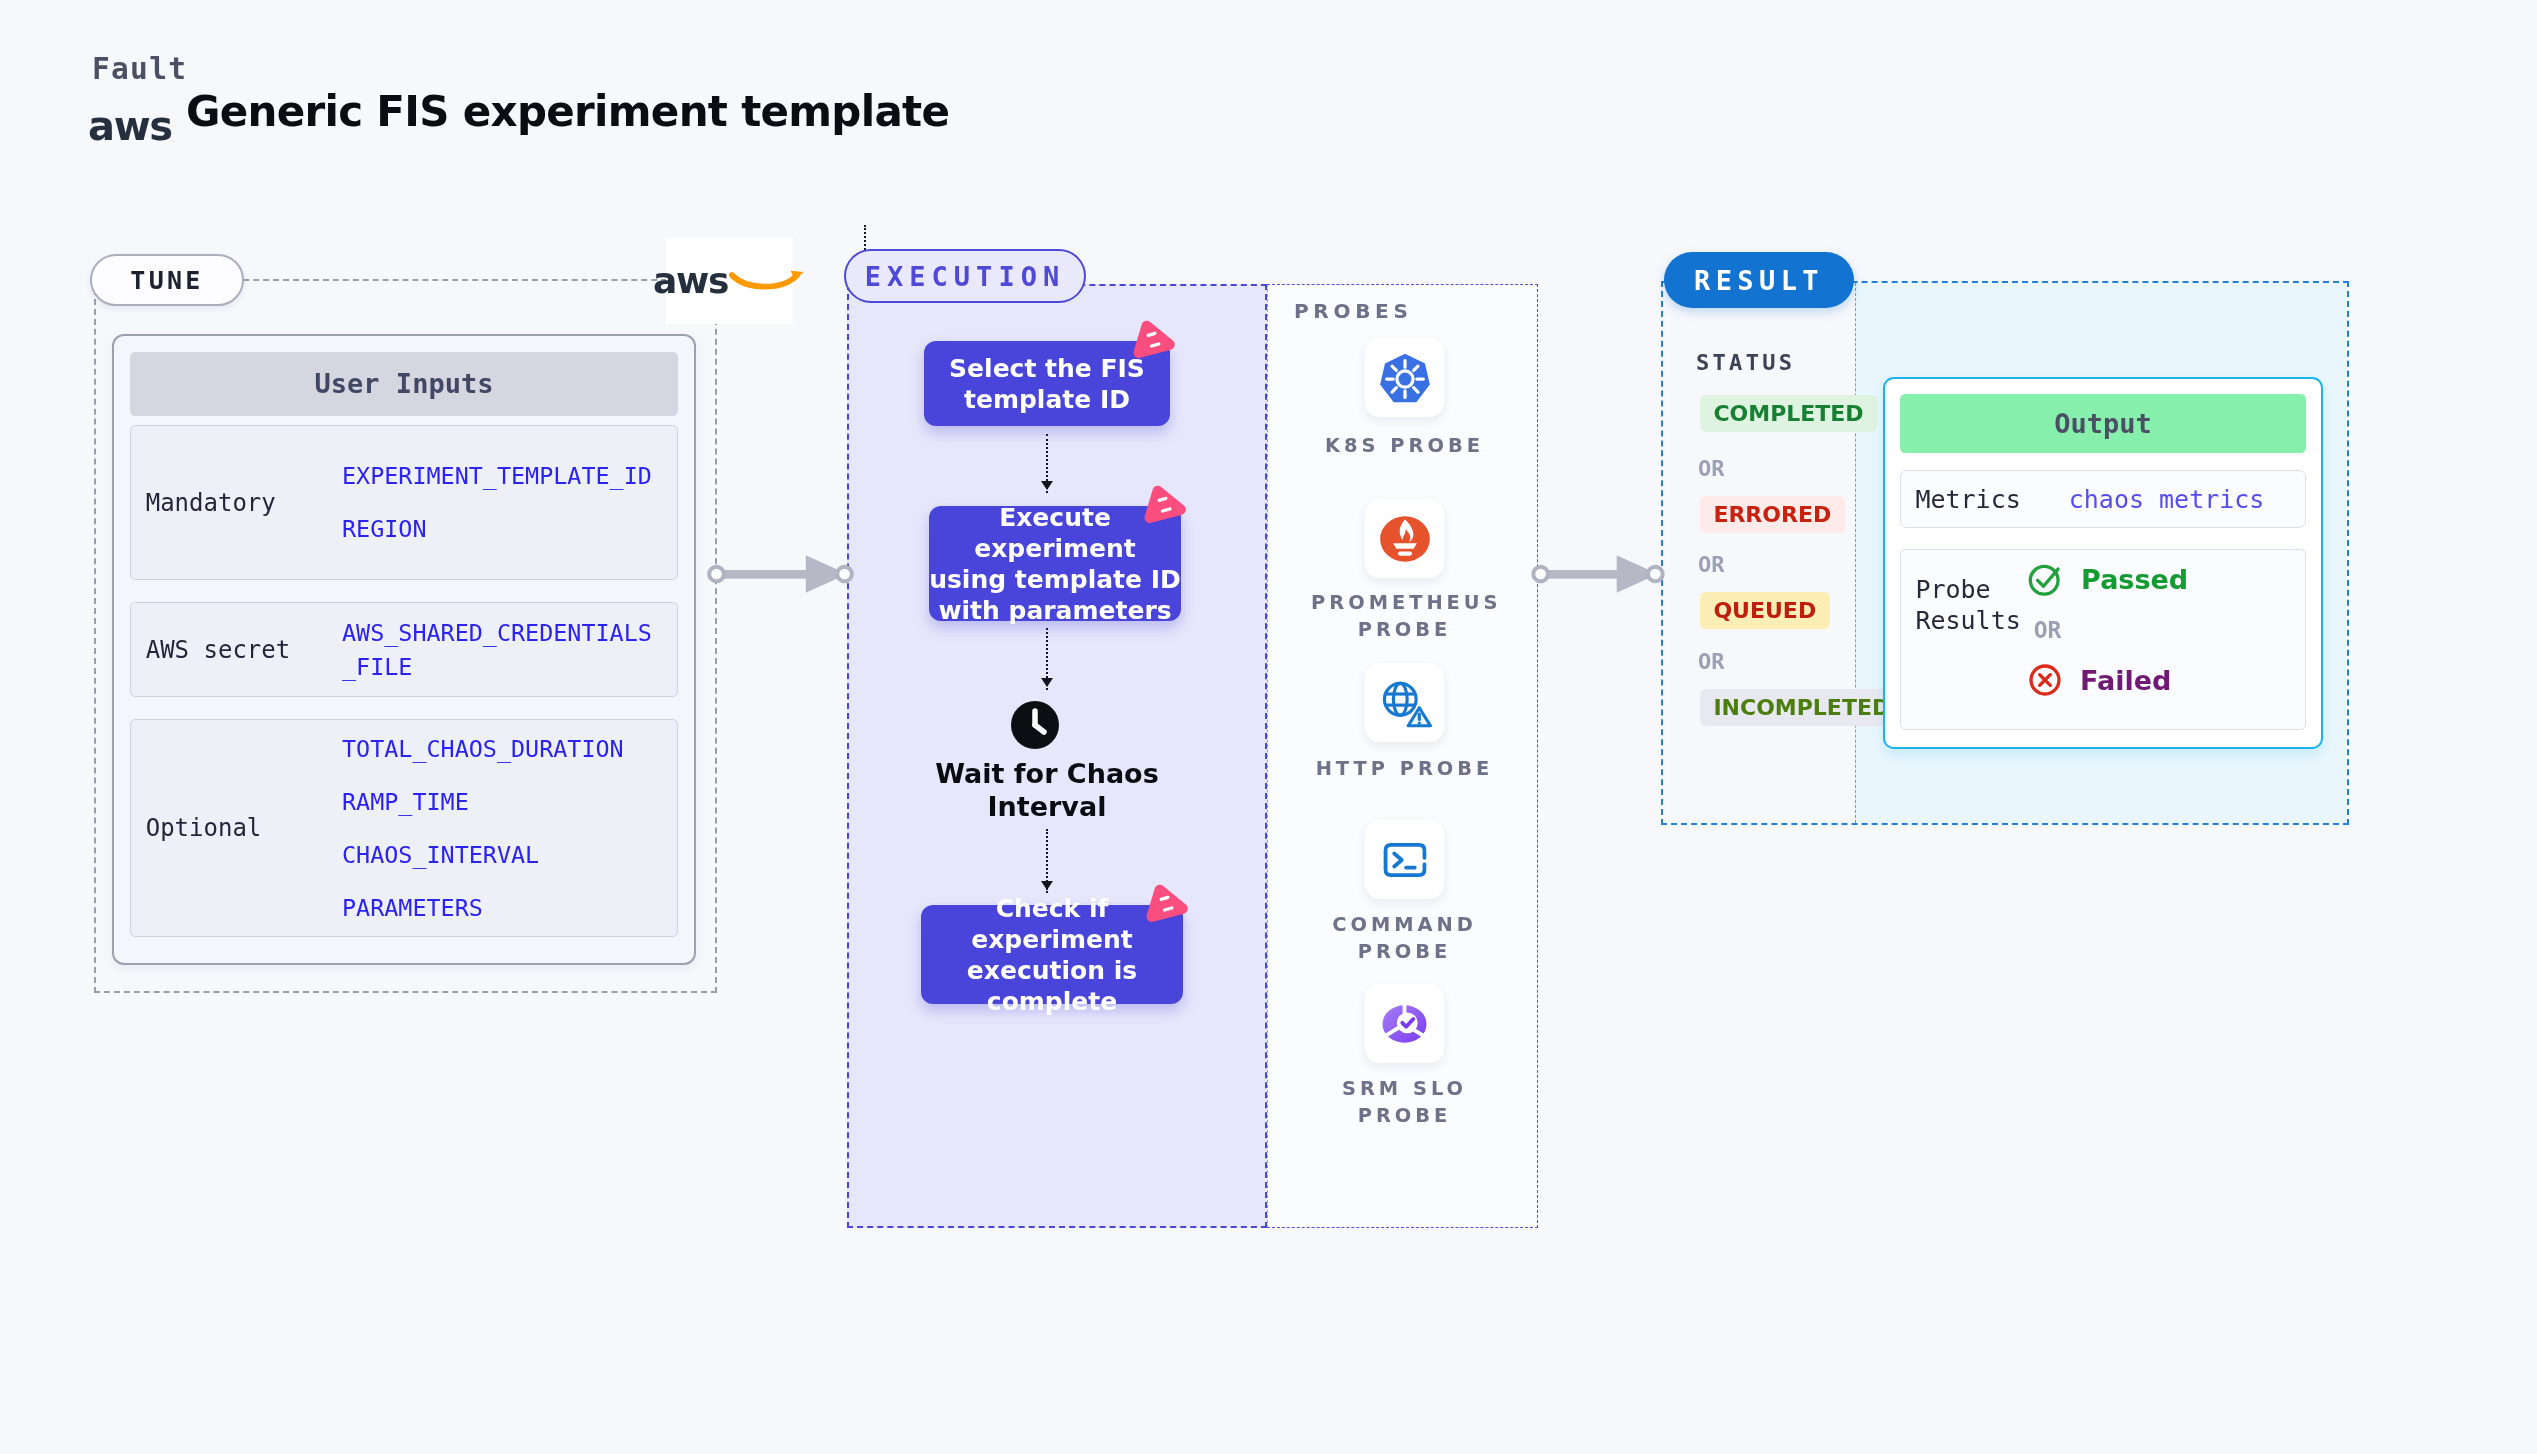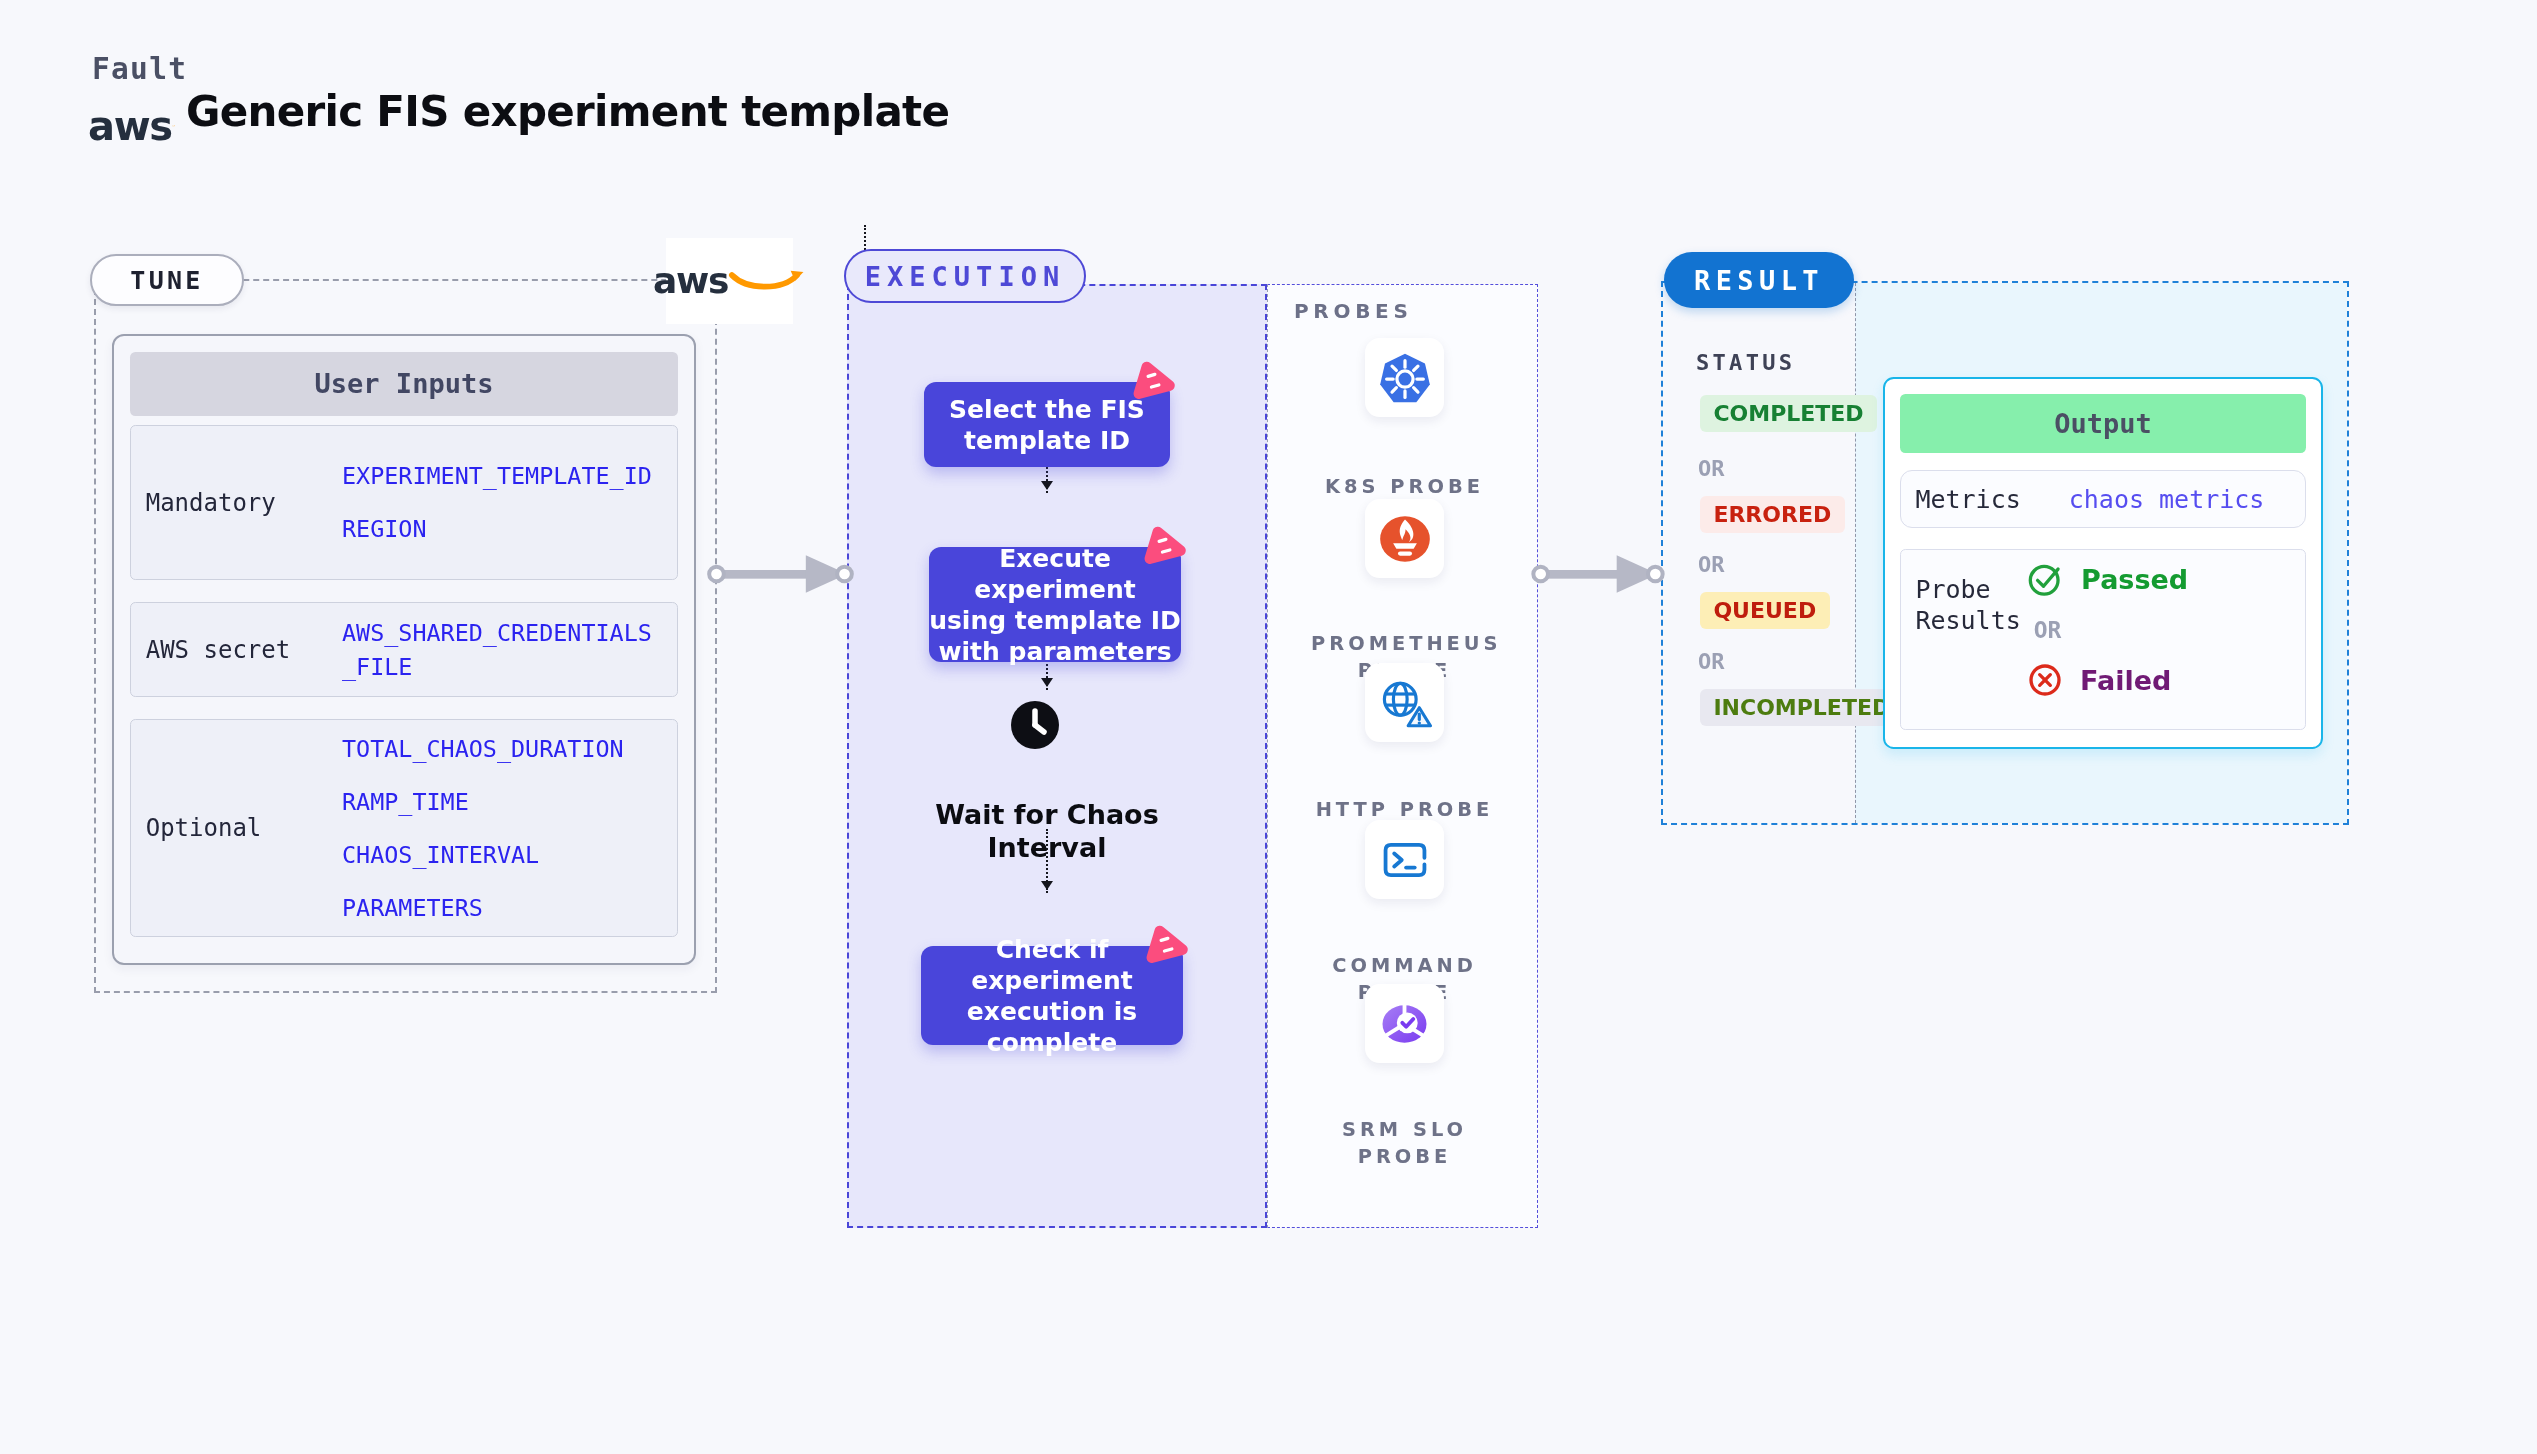--- a/index.html
+++ b/index.html
@@ -1,20 +1,20 @@
 <!DOCTYPE html>
 <html style="font-size:10.7px"><head>
 <meta charset="utf-8">
 <style>
   * { margin:0; padding:0; box-sizing:border-box; }
   html,body { width:2538px; height:1455px; }
   body { background:#f7f8fc; font-family:"DejaVu Sans","Liberation Sans",sans-serif; overflow:hidden; }
   #canvas { position:relative; width:2538px; height:1455px; }
   .mono { font-family:"DejaVu Sans Mono","Liberation Mono",monospace; }
-  .pre { white-space:pre-line;margin-top:41px; }
+  .pre { white-space:pre-line; }
   .abs { position:absolute; }
 
   
   .brand { left:92px; top:52px; font-size:29.5px; font-weight:600; color:#4b5065; letter-spacing:1.3px; }
   .page-title { left:186px; top:87px; font-size:42px; font-weight:800; color:#0c0d12; letter-spacing:-0.7px; }
   .awslogo { display:flex; flex-direction:row; align-items:center; }
   .awslogo .awstext { font-weight:700; color:#252f3e; letter-spacing:-1.3px; line-height:1; }
   .awslogo-header { left:88px; top:106px; width:87px; }
   .awslogo-header .awstext { font-size:40px; }
   .aws-patch { left:666px; top:238px; width:127px; height:86px; background:#ffffff; display:flex; align-items:center; justify-content:center; z-index:4; }
@@ -69,21 +69,21 @@
   .badge { position:absolute; left:37px; display:inline-block; padding:6px 13.4px; border-radius:6px; font-size:22px; font-weight:800; }
   .badge-completed { top:112px; background:#def3e0; color:#178033; }
   .badge-errored { top:213px; background:#fcebe9; color:#c8210f; }
   .badge-queued { top:309px; background:#fdeeb6; color:#bf1d0d; }
   .badge-incompleted { top:406px; background:#e8e8f0; color:#4d7c0f; }
   .or { position:absolute; left:35px; font-size:22px; font-weight:600; color:#9ba0b4; }
   .or-1 { top:173px; } .or-2 { top:269px; } .or-3 { top:366px; }
 
   .output-card { position:absolute; left:220px; top:94px; width:440px; height:372px; background:#ffffff; border:2.7px solid #19b5e9; border-radius:10.7px; padding:14.7px; box-shadow:0 5.4px 12px rgba(25,181,233,.15); }
   .output-title { height:59px; background:#86efac; border-radius:5.4px; text-align:center; line-height:59px; font-size:27px; font-weight:700; color:#4b4f64; }
-  .metrics-row { margin-top:17.4px; height:58px; background:#fbfcff; border:1.3px solid #dbdeec; border-radius:12px; display:flex; align-items:center; }
+  .metrics-row { margin-top:17.4px; height:58px; background:#fbfcff; border:1.3px solid #dbdeec; border-radius:7px; display:flex; align-items:center; }
   .metrics-label { margin-left:14.7px; font-size:25px; color:#26293a; }
   .metrics-value { margin-left:48px; font-size:25px; color:#564df0; }
   .proberes-row { position:relative; margin-top:21.4px; height:181px; background:#fbfcff; border:1.3px solid #dbdeec; border-radius:5.4px; }
   .proberes-label { position:absolute; left:14.7px; top:24px; width:141px; font-size:25px; color:#26293a; line-height:31px; }
   .passed-wrap { position:absolute; left:126px; top:10.7px; display:flex; align-items:center; gap:17.4px; }
   .failed-wrap { position:absolute; left:126px; top:112px; display:flex; align-items:center; gap:17.4px; }
   .passed-text { font-size:27px; font-weight:800; color:#149b31; }
   .failed-text { font-size:27px; font-weight:800; color:#701a75; }
   .or-output { position:absolute; left:133px; top:67px; font-size:23px; font-weight:600; color:#9ba0b4; }
 </style>

